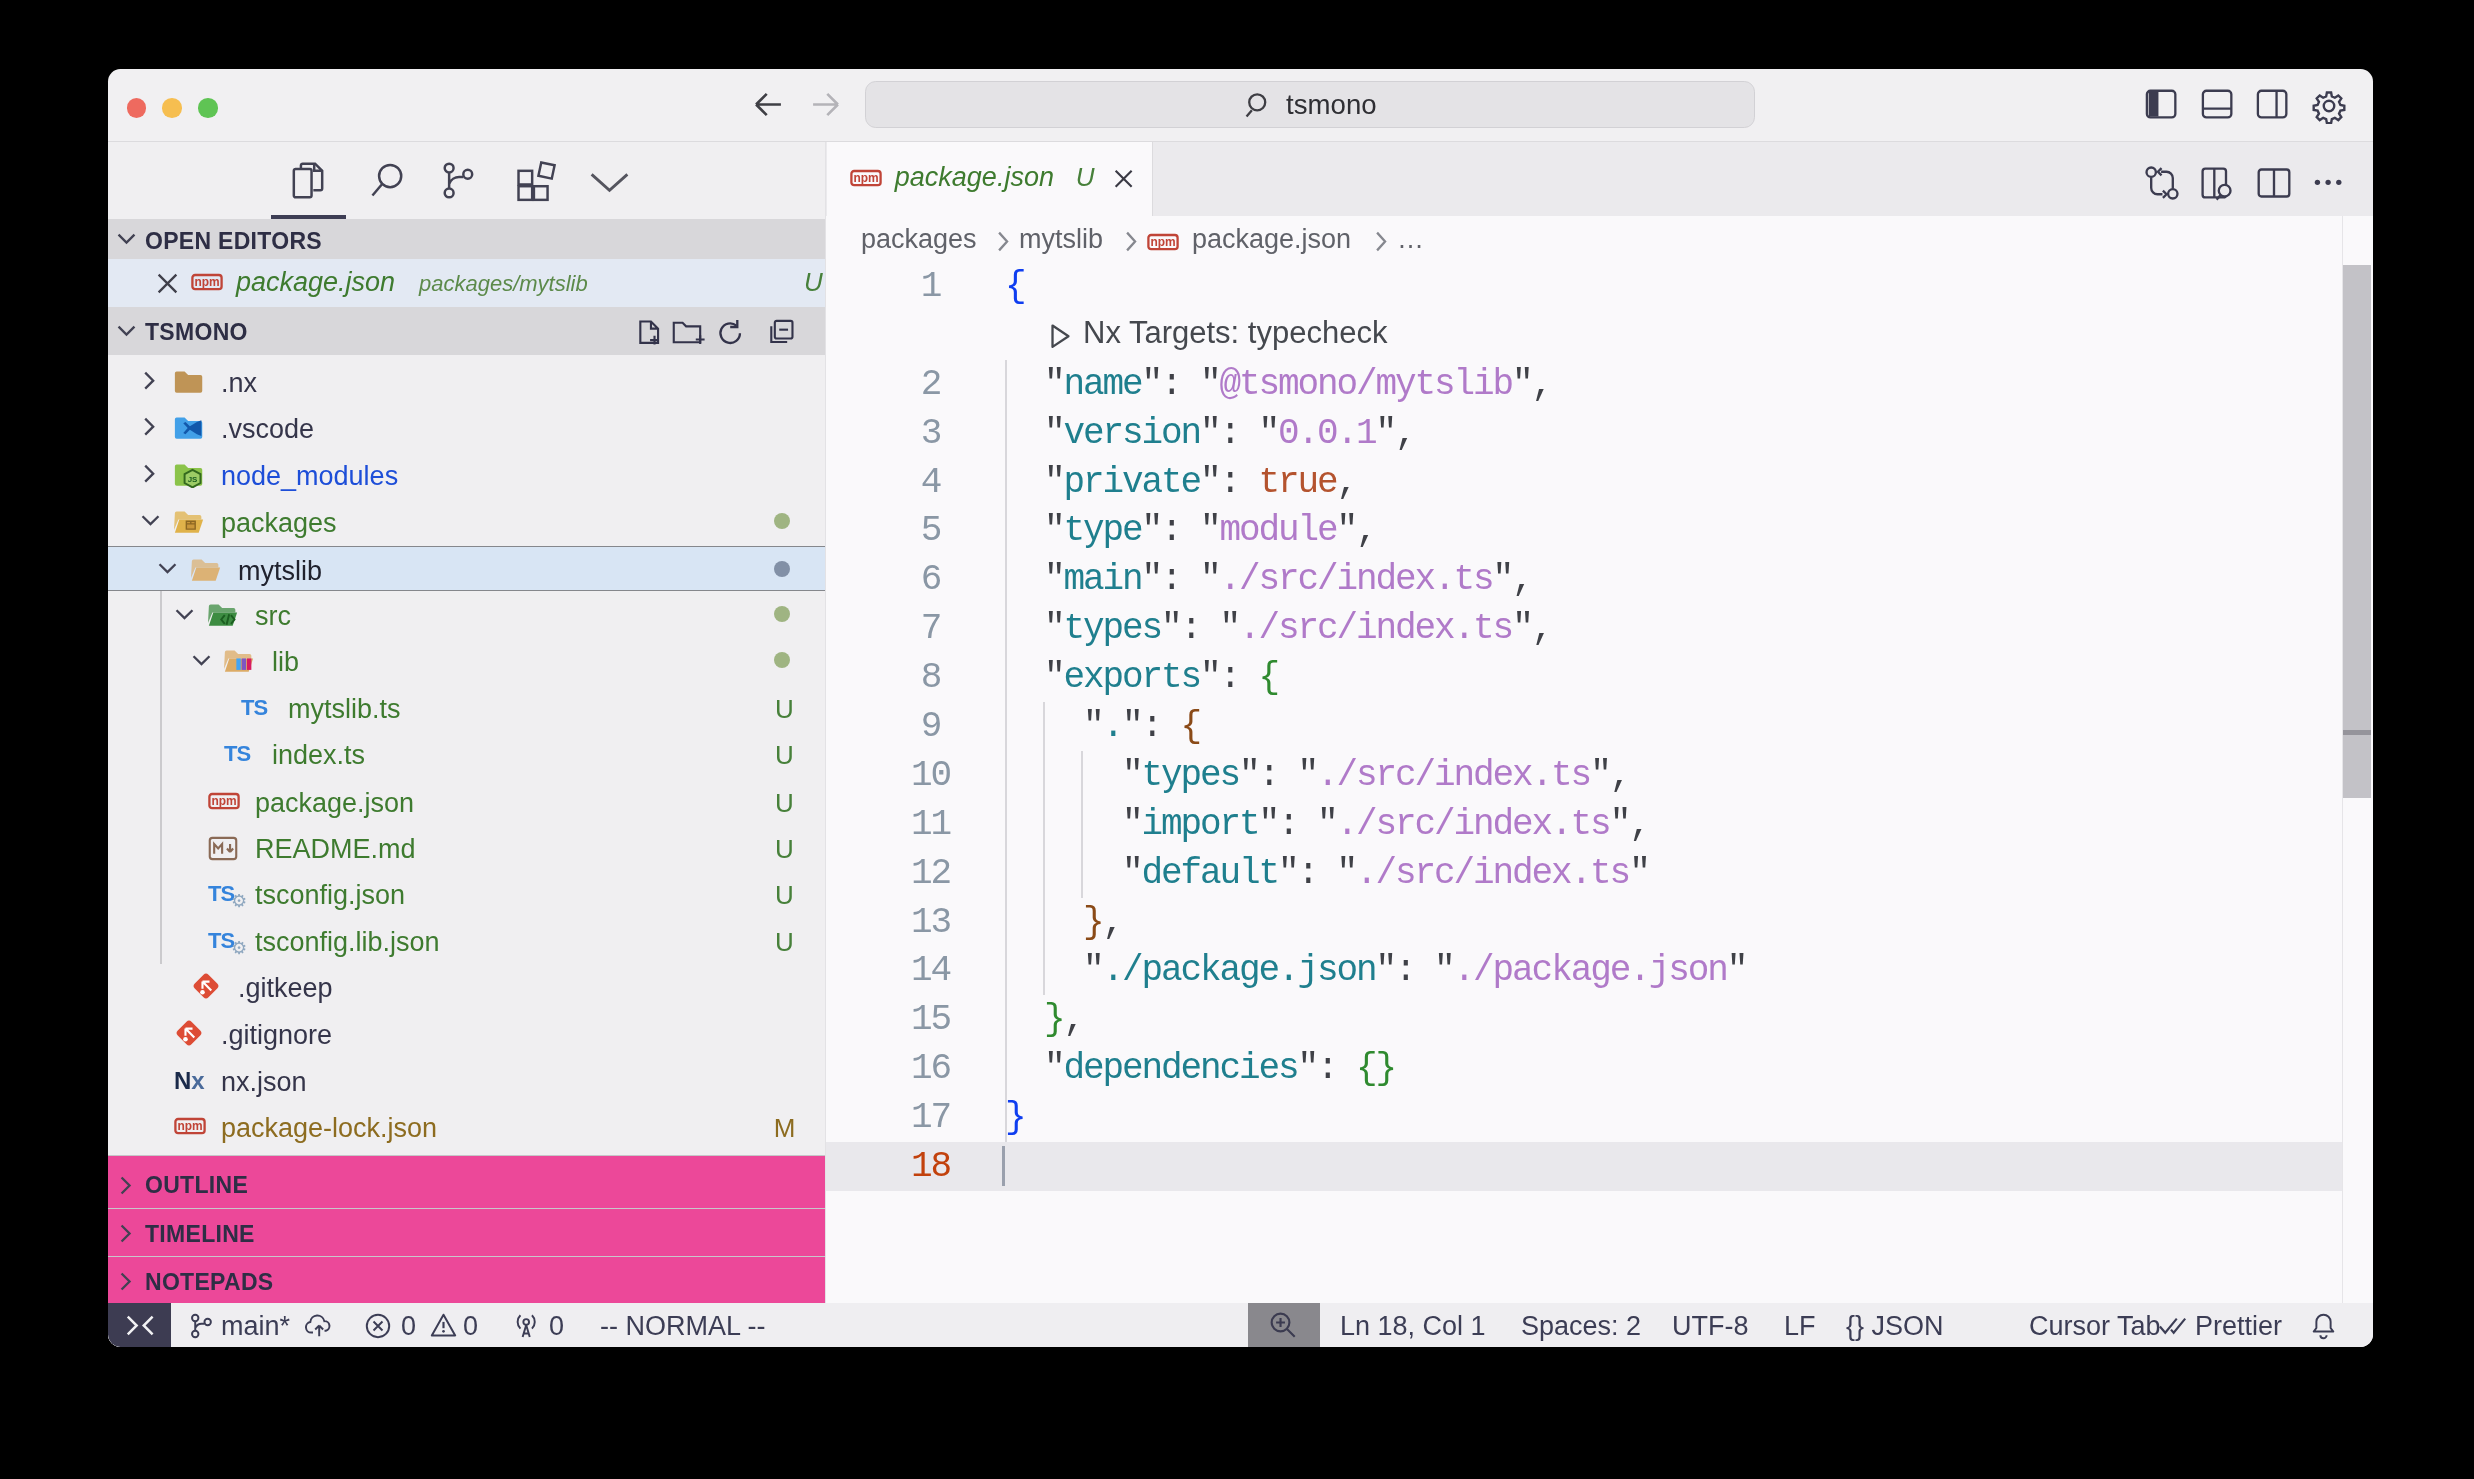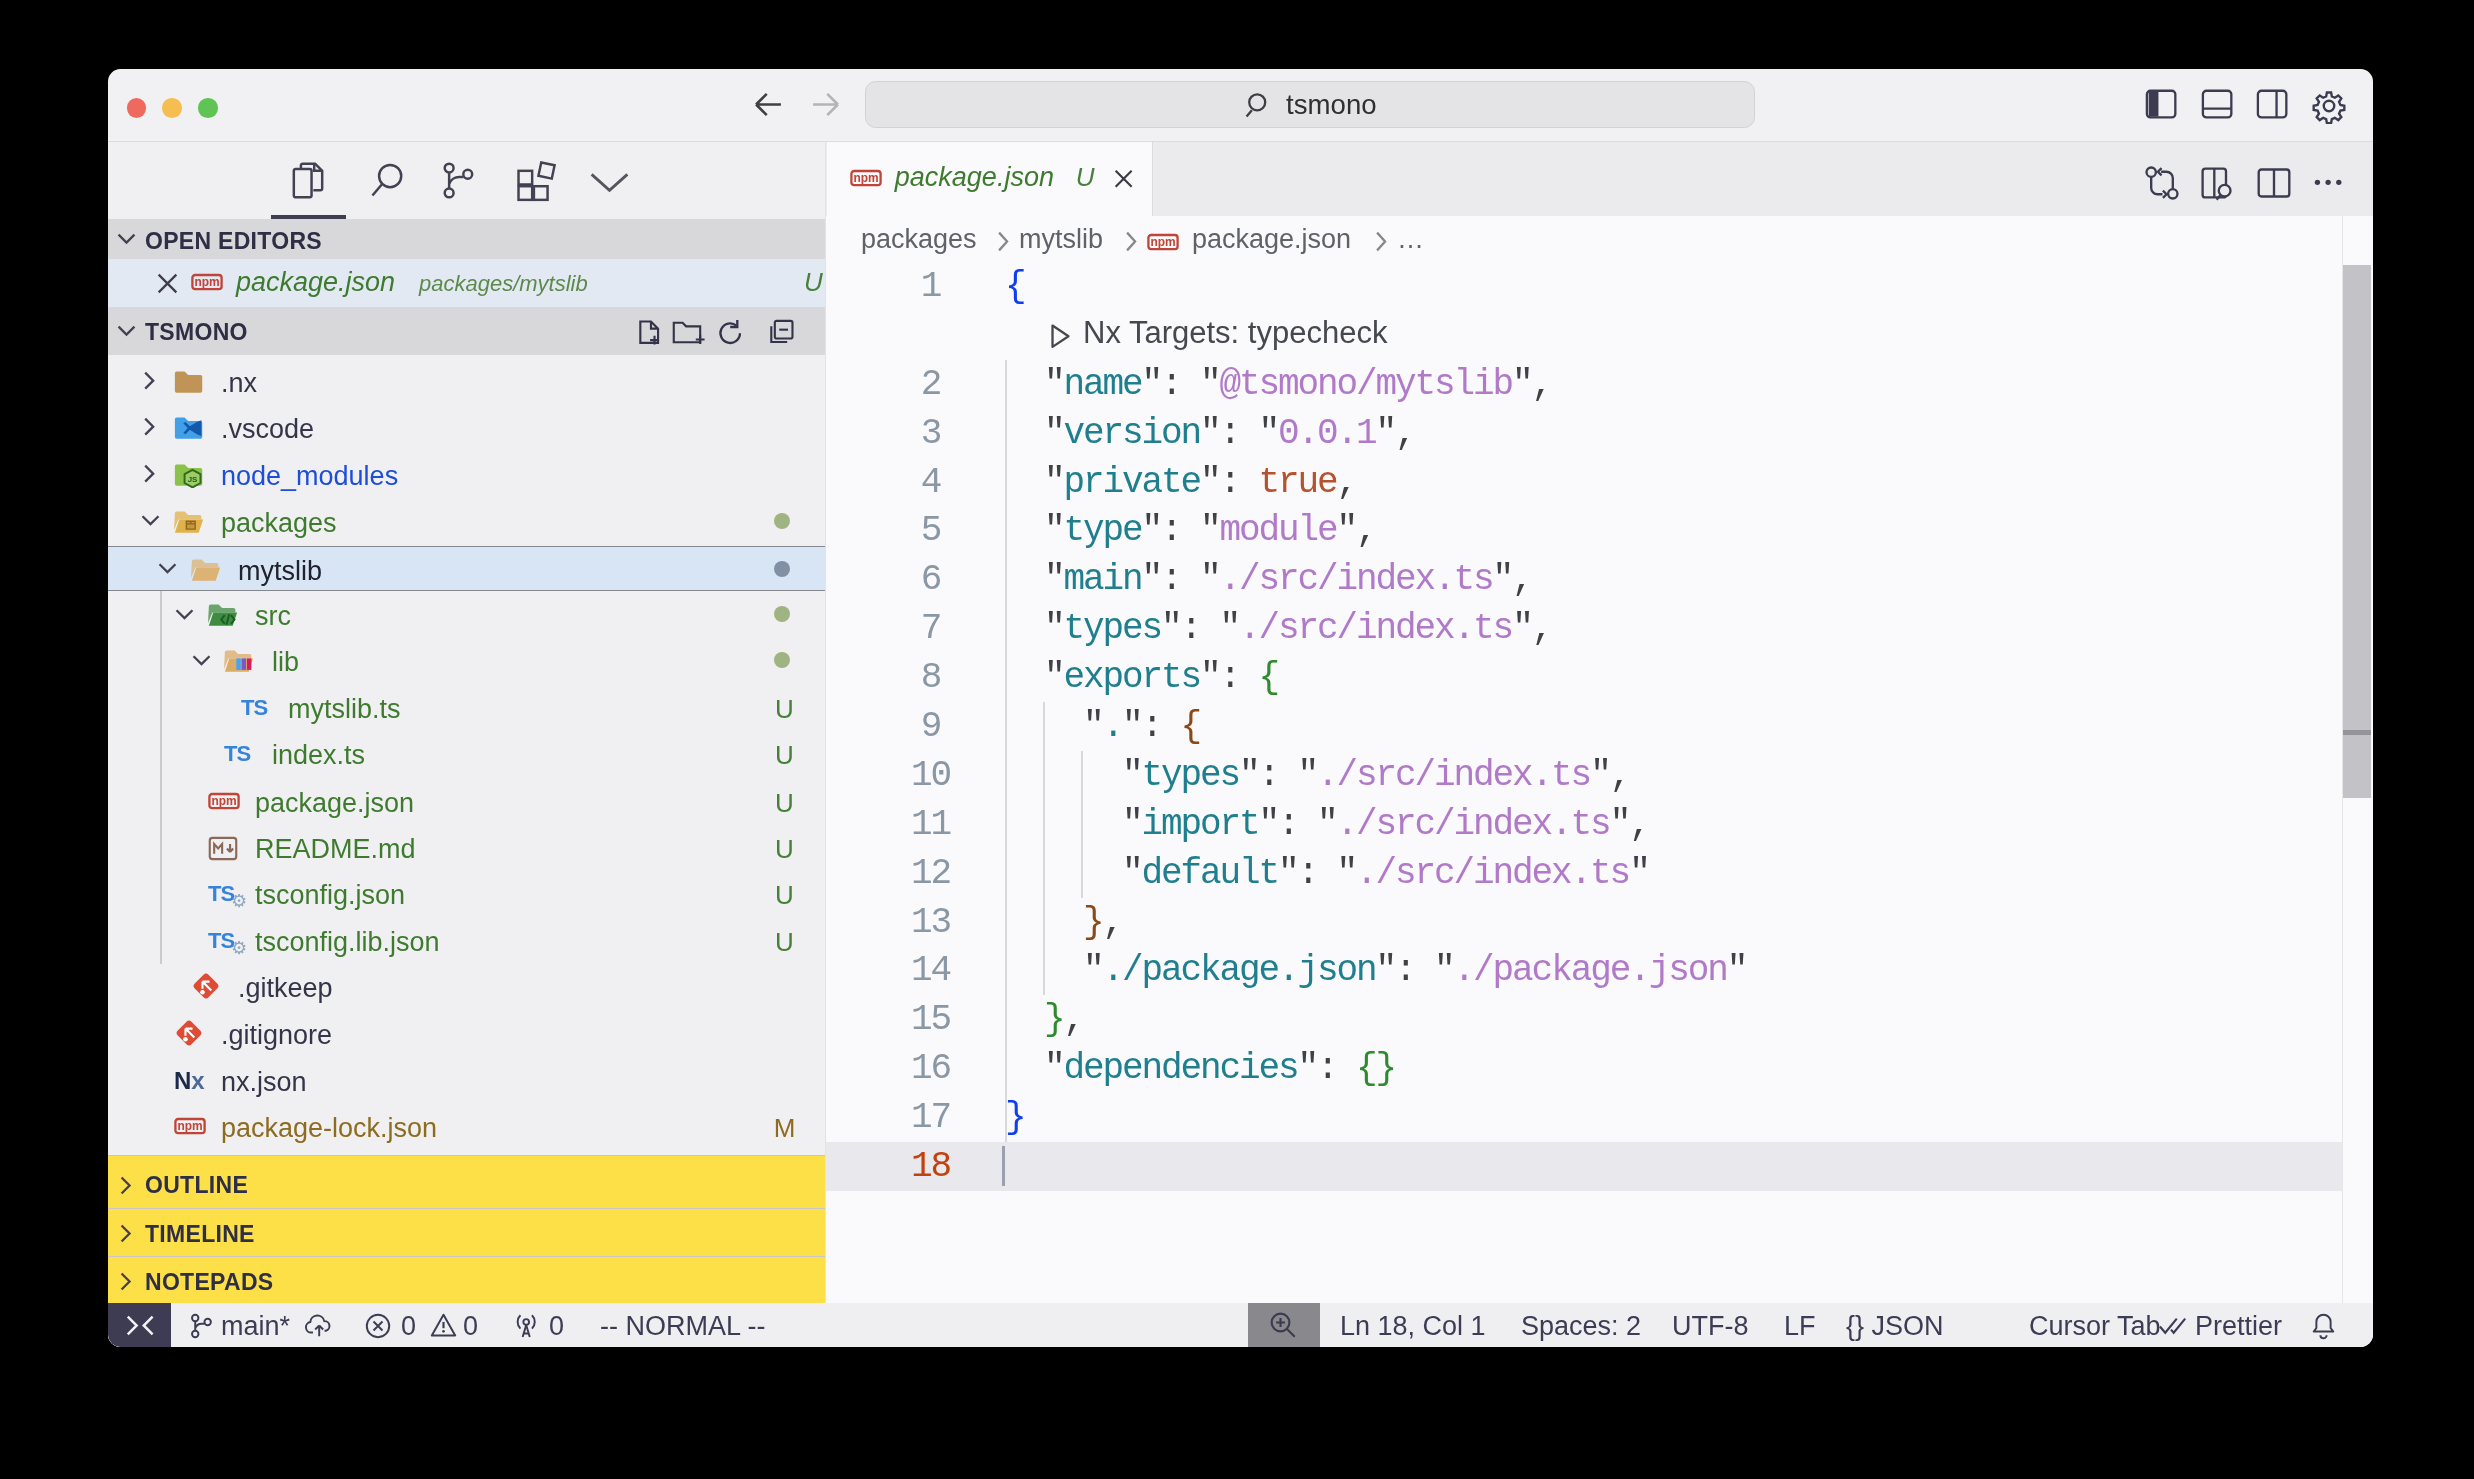--- a/index.html
+++ b/index.html
@@ -334,21 +334,21 @@
 
       <div class="row" style="top:961px;">
         <svg class="abs" style="left:66px; top:11.6px;" width="32" height="23" viewBox="0 0 36 26">
             <use href="#npmico"></use>
           </svg>
         <span class="rowtext mus abs" style="left:113px; top:9.8px;">package-lock.json</span>
         <span class="ubadge mus" style="top:9.8px; color:#8d6c20;">M</span>
       </div>
     </div>
 
-    <div class="abs" style="left:0; top:1013px; width:717px; height:148px; background:#fde047; border-top:0.9px solid #c6c5c8;">
+    <div class="abs" style="left:0; top:1013px; width:717px; height:148px; background:#ec4899; border-top:0.9px solid #c6c5c8;">
       <div class="abs" style="left:0; top:4.4px; width:717px; height:48px;">
         <svg class="abs" style="left:9px; top:13.3px;" width="18" height="21.3" viewBox="0 0 20 24">
             <path class="chev" d="M5 4 L14 13 L5 22"></path>
           </svg>
         <span class="lbl abs" style="left:37px; top:11.6px;">OUTLINE</span>
       </div>
       <div class="abs" style="left:0; top:52px; width:717px; height:48px; border-top:0.9px solid #c8c7ca;">
         <svg class="abs" style="left:9px; top:13.3px;" width="18" height="21.3" viewBox="0 0 20 24">
             <path class="chev" d="M5 4 L14 13 L5 22"></path>
           </svg>

